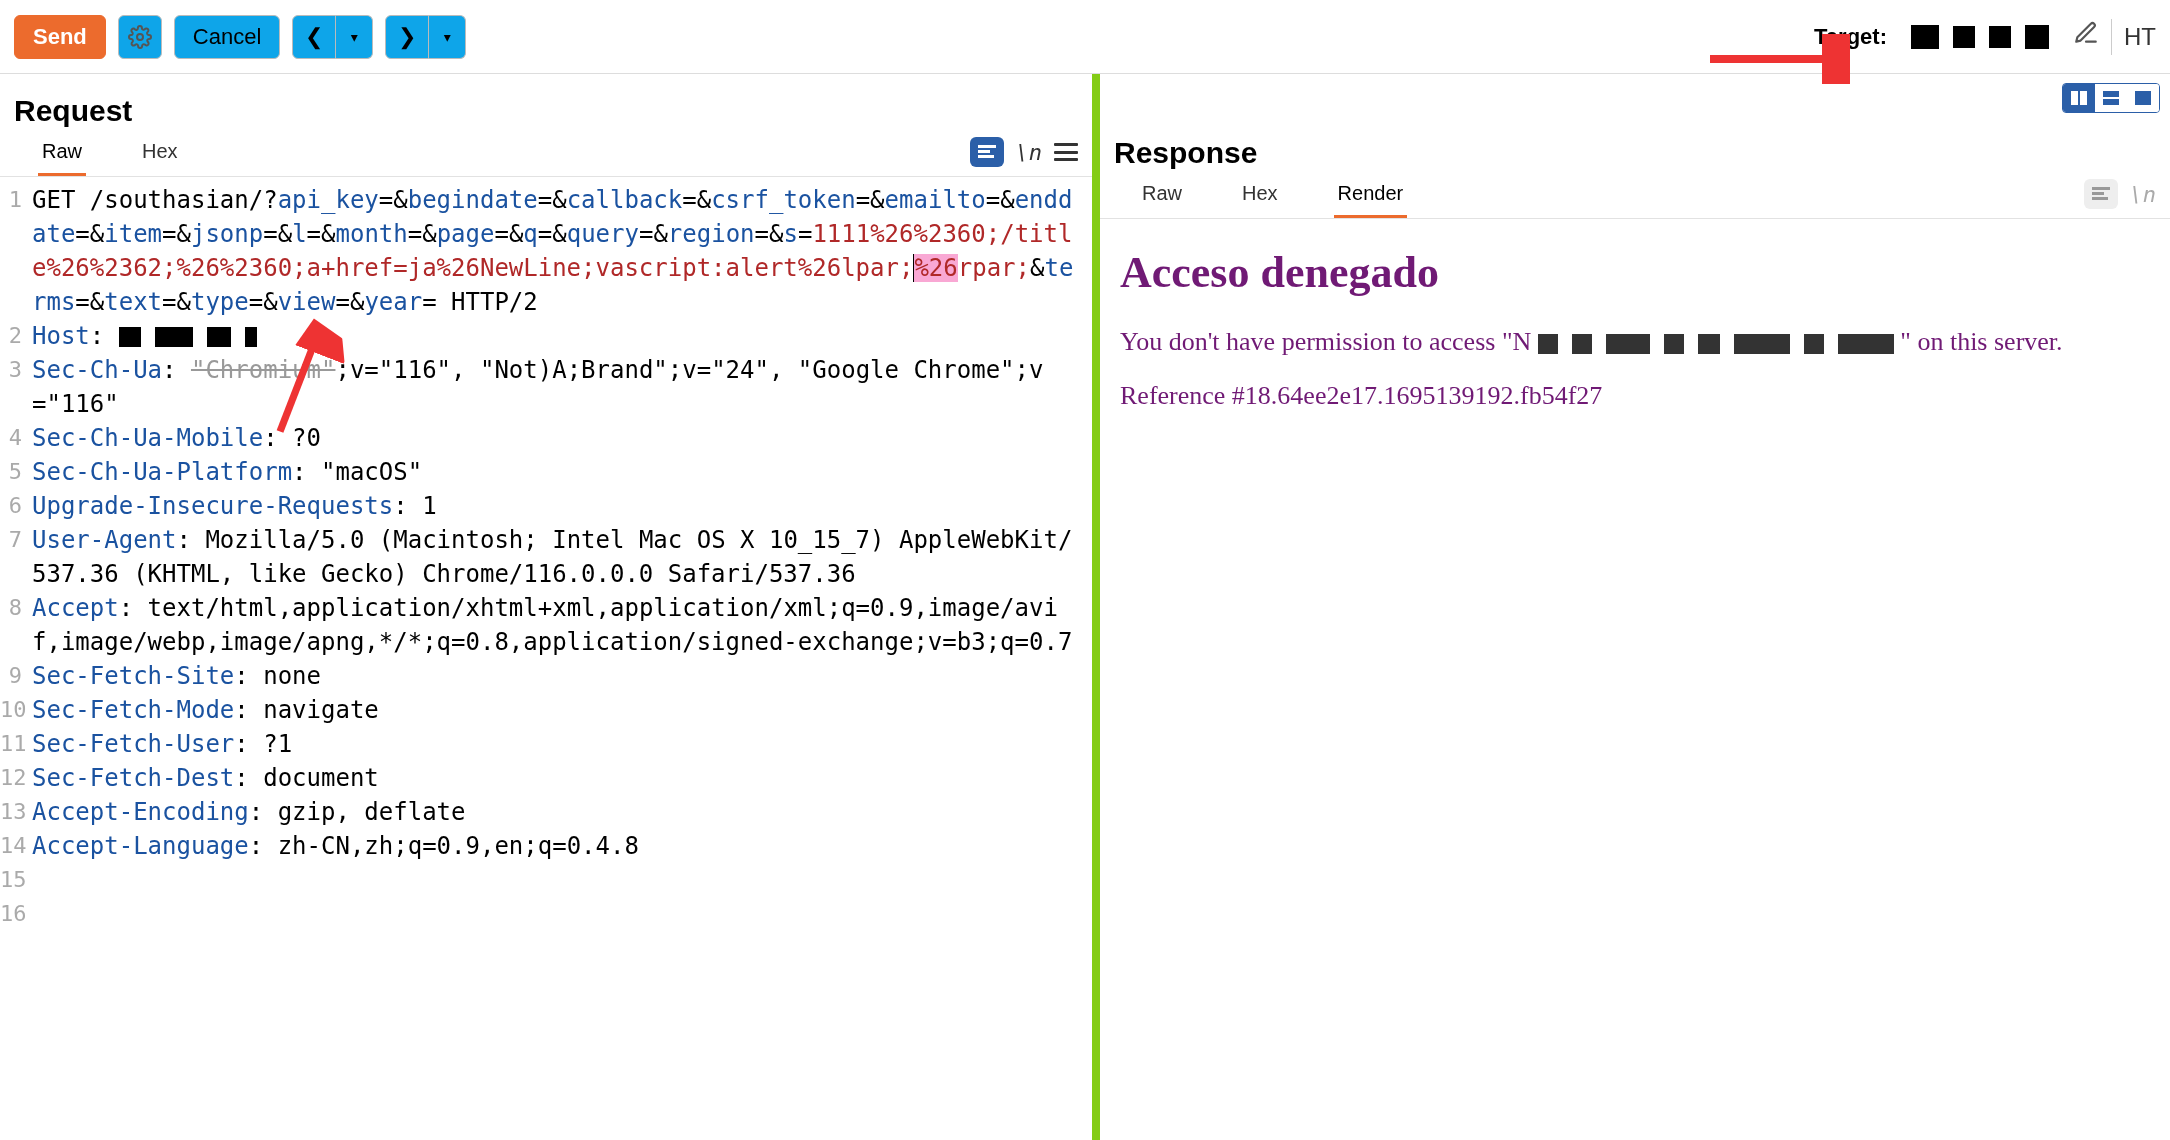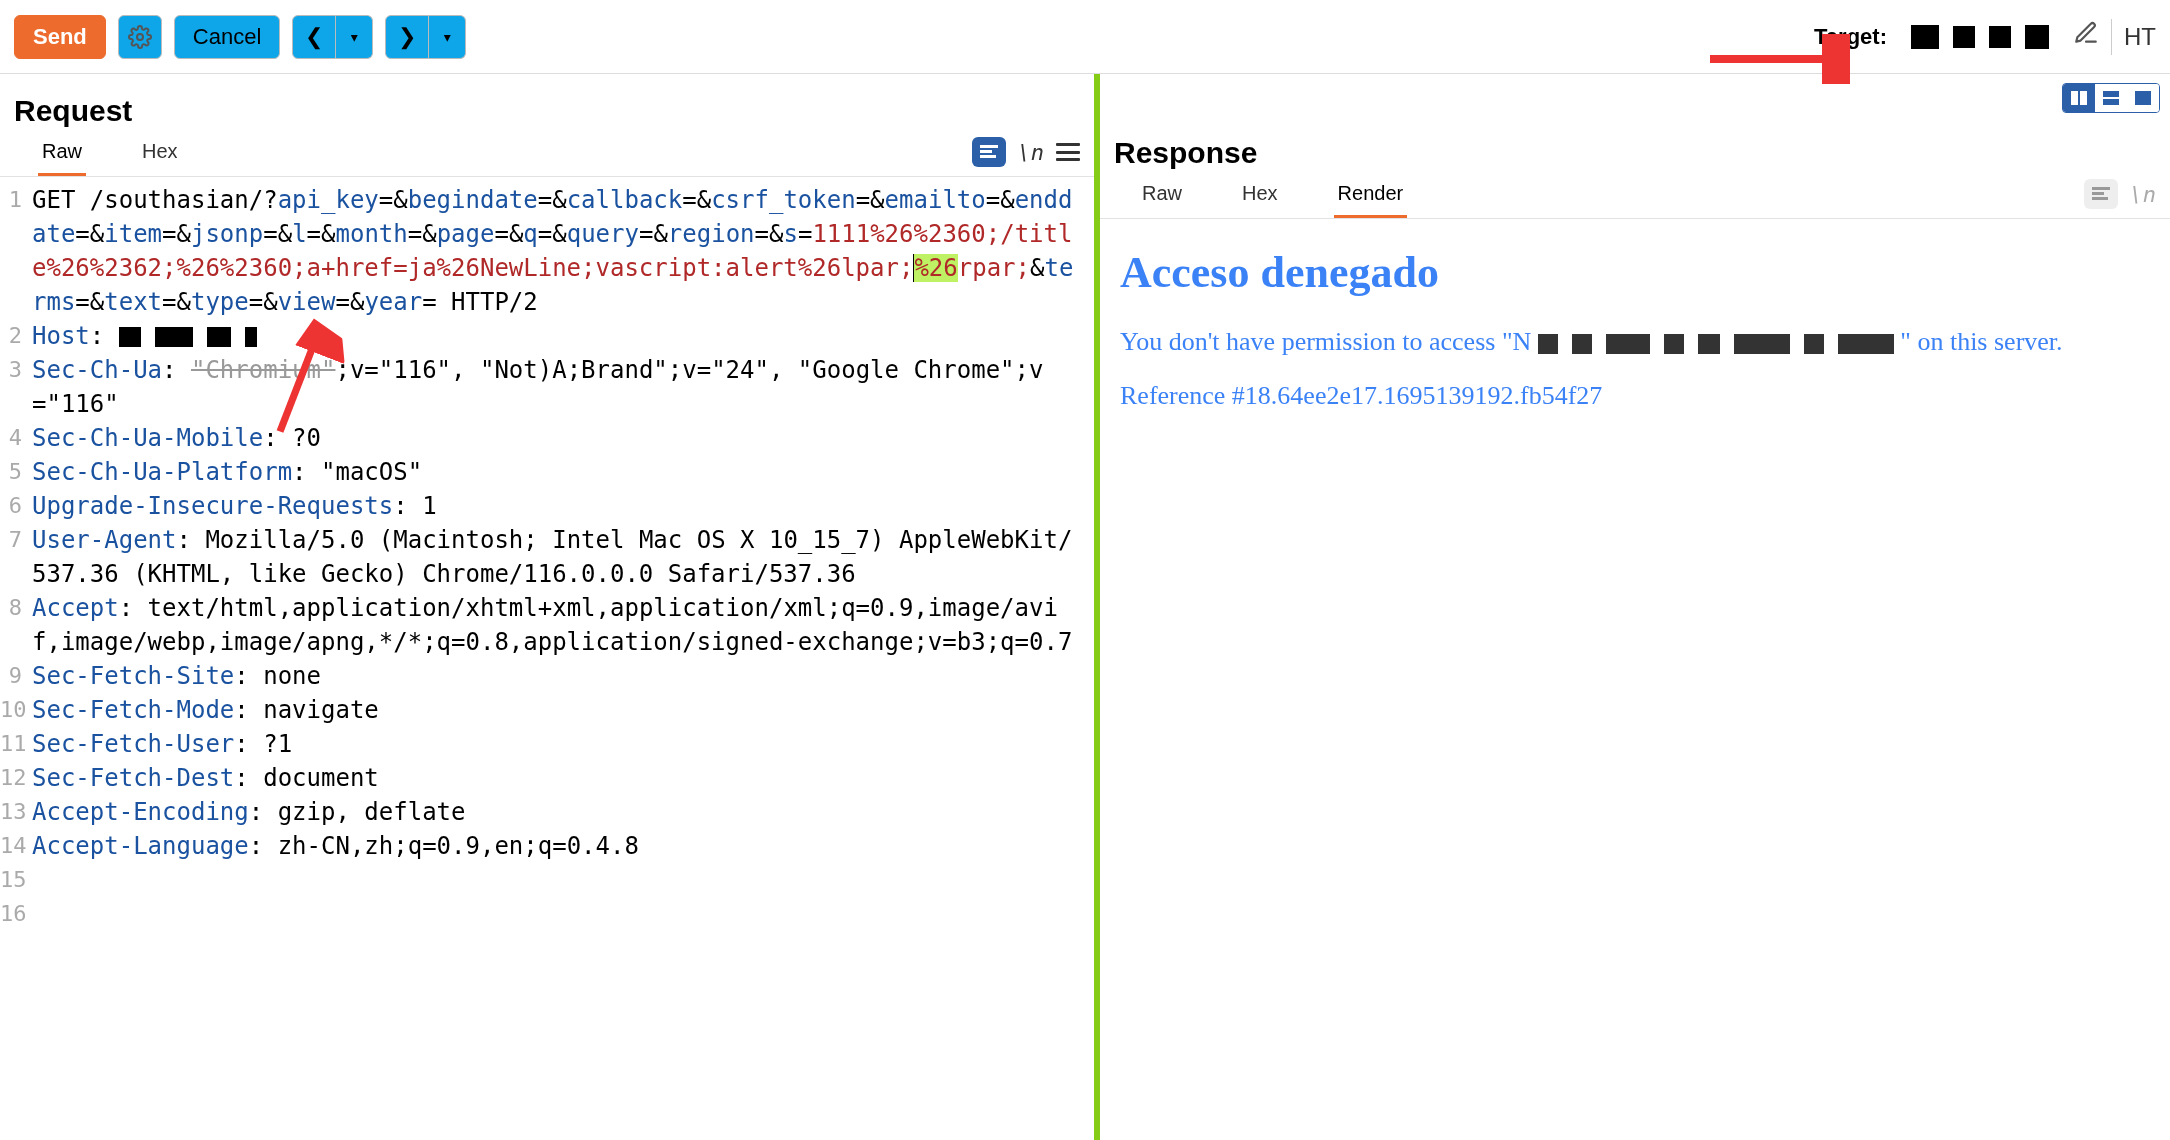--- a/index.html
+++ b/index.html
@@ -17,21 +17,21 @@
   .spacer { flex:1; }
   .target-label { font-size:22px; font-weight:600;margin-left:35px; }
   .redact-row { display:inline-flex; gap:14px; align-items:center; margin:0 12px;}
   .redact-box { background:#000; display:inline-block; }
   .b1{width:28px;height:24px;} .b2{width:22px;height:22px;} .b3{width:22px;height:22px;} .b4{width:24px;height:24px;}
   .pencil { font-size:28px; color:#555; }
   .http-right { font-size:24px; font-weight:500; color:#333; }
 
   .main { display:flex; height:calc(1140px - 74px); }
   .pane { height:100%; overflow:hidden; display:flex; flex-direction:column; }
-  .pane-left { width:1100px; border-right:6px solid #84cc16; }
+  .pane-left { width:1100px; border-right:8px solid #84cc16; }
   .pane-right { flex:1; }
 
   .pane-right-topbar { display:flex; justify-content:flex-end; align-items:center; padding:6px 10px 0 10px; height:42px; gap:6px;}
   .view-toggle { display:flex; border:1px solid #2b5fa8; border-radius:4px; overflow:hidden; height:30px;}
   .view-toggle span { width:32px; display:flex; align-items:center; justify-content:center; font-size:14px; color:#2b5fa8; background:#fff; }
   .view-toggle span.active { background:#2b5fa8; color:#fff; }
 
   .pane-header { display:flex; align-items:flex-end; justify-content:space-between; padding:8px 14px 0 14px; }
   .pane-title { font-size:30px; font-weight:700; margin:12px 0 6px 0; }
   .tabs { display:flex; gap:28px; padding:0 14px; border-bottom:1px solid #e2e2e2; }
@@ -43,29 +43,29 @@
   .newline-icon { font-size:22px; font-style:italic; font-family: ui-monospace, monospace; color:#333; }
   .hamburger { width:24px; height:18px; display:flex; flex-direction:column; justify-content:space-between;}
   .hamburger span { height:3px; background:#333; border-radius:1px;}
 
   .editor { flex:1; overflow:auto; padding:6px 0 0 0; font-family: ui-monospace, SFMono-Regular, Menlo, Consolas, monospace; font-size:24px; line-height:34px; position:relative;}
   .line { display:flex; }
   .gutter { width:32px; text-align:right; color:#aaa; padding-right:10px; flex-shrink:0; user-select:none; font-size:22px;}
   .code { flex:1; white-space:pre-wrap; word-break:break-all; padding-right:10px; }
   .kw  { color:#1a52a0;text-align:right; }
   .val { color:#b02828; }
-  .hl  { background:#bef264; }
+  .hl  { background:#f9a8d4; }
   .mini-redact { display:inline-block; background:#000; height:20px; vertical-align:middle; }
   .mr1{width:22px;} .mr2{width:38px;} .mr3{width:24px;} .mr4{width:12px;} .mr-gap{display:inline-block;width:14px;}
 
   .arrow-top { position:absolute; top:34px; left:1700px; transform:rotate(180deg); }
   .arrow-left { position:absolute; top:180px; left:240px; transform: rotate(125deg); }
   .arrow-svg { width:150px; height:50px; }
 
-  .render-body { padding:18px 20px; font-family: Georgia, "Times New Roman", serif; color:#3b82f6; }
+  .render-body { padding:18px 20px; font-family: Georgia, "Times New Roman", serif; color:#701a75; }
   .render-body h1 { font-size:44px; font-weight:700; margin:10px 0 26px 0; }
   .render-body p { font-size:26px; line-height:36px; margin-bottom:18px; font-family: Georgia, serif;}
   .res-redact { display:inline-flex; gap:14px; vertical-align:middle; }
   .res-redact span { background:#333; display:inline-block; }
   .rr { height:20px; }
   .rrw1{width:20px;} .rrw2{width:20px;} .rrw3{width:44px;} .rrw4{width:20px;} .rrw5{width:22px;} .rrw6{width:56px;} .rrw7{width:20px;} .rrw8{width:56px;}
 
   .caret-line { border-left:1.5px solid #000; }
 </style>
 </head>

